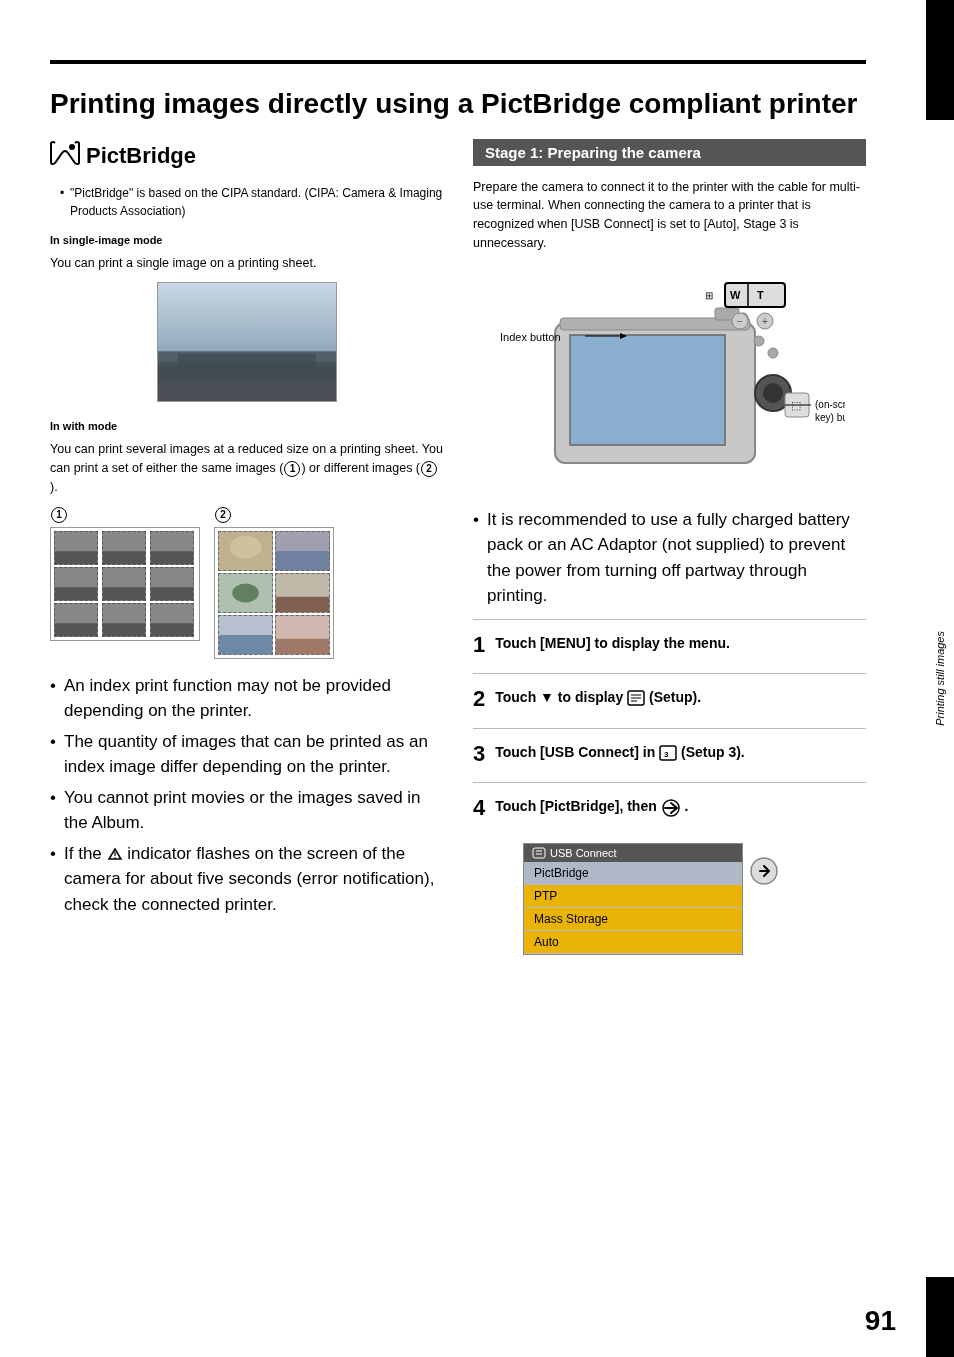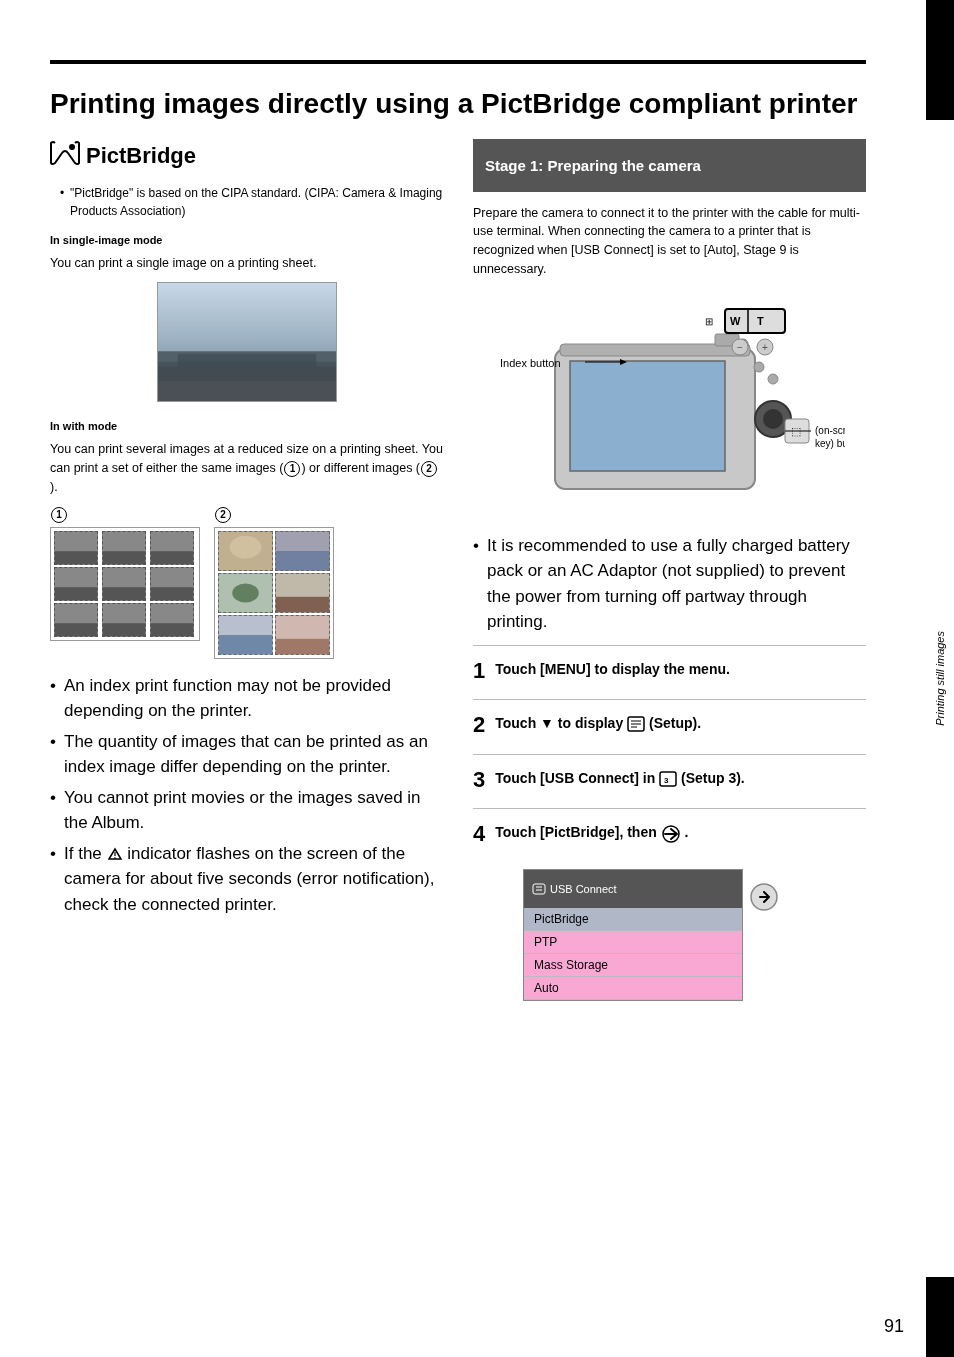--- a/index.html
+++ b/index.html
@@ -201,21 +201,21 @@
       content: "•";
       position: absolute;
       left: 0;
     }
     
     .stage-header {
       background: #555;
       color: #fff;
       font-size: 15px;
       font-weight: bold;
-      padding: 18px 12px;
+      padding: 5px 12px;
       margin-bottom: 12px;
     }
     
     .step-block {
       border-top: 1px solid #bbb;
       padding: 14px 0;
       margin-bottom: 0;
     }
     .step-number {
       font-size: 22px;
@@ -240,41 +240,41 @@
     .usb-menu {
       border: 1px solid #888;
       width: 220px;
       margin: 10px 0 8px 20px;
       background: #e0e0e0;
     }
     .usb-menu-header {
       background: #555;
       color: #fff;
       font-size: 11px;
-      padding: 13px 8px;
+      padding: 3px 8px;
       display: flex;
       align-items: center;
       gap: 4px;
     }
     .usb-menu-item {
       padding: 4px 10px;
       font-size: 12px;
       border-bottom: 1px solid #bbb;
-      background: #f9a8d4;
+      background: #eab308;
     }
     .usb-menu-item.highlighted {
       background: #b0b8c8;
     }
     
     .page-number {
       position: absolute;
       bottom: 20px;
-      right: 50px;
-      font-size: 18px;
-      font-weight: normal;
+      right: 58px;
+      font-size: 28px;
+      font-weight: bold;
     }
     
     .circle-num {
       display: inline-flex;
       align-items: center;
       justify-content: center;
       width: 16px;
       height: 16px;
       border: 1.5px solid #000;
       border-radius: 50%;
@@ -452,21 +452,21 @@
                 <circle cx="8" cy="11" r="0.8" fill="#000"></circle>
               </svg> indicator flashes on the screen of the camera for about five seconds (error notification), check the connected printer.</li>
         </ul>
 
       </div>
 
       <div class="col-right">
 
         <div class="stage-header">Stage 1: Preparing the camera</div>
 
-        <p class="section-text">Prepare the camera to connect it to the printer with the cable for multi-use terminal. When connecting the camera to a printer that is recognized when [USB Connect] is set to [Auto], Stage 9 is unnecessary.</p>
+        <p class="section-text">Prepare the camera to connect it to the printer with the cable for multi-use terminal. When connecting the camera to a printer that is recognized when [USB Connect] is set to [Auto], Stage 3 is unnecessary.</p>
 
         <div class="diagram-container">
           <svg width="350" height="230" viewBox="0 0 350 230">
 
             <rect x="60" y="60" width="200" height="140" rx="10" ry="10" fill="#c8c8c8" stroke="#888" stroke-width="2"></rect>
 
             <rect x="75" y="72" width="155" height="110" fill="#8aafcf" stroke="#666" stroke-width="1.5"></rect>
 
             <rect x="65" y="55" width="190" height="12" rx="4" fill="#b0b0b0" stroke="#888" stroke-width="1"></rect>
 

